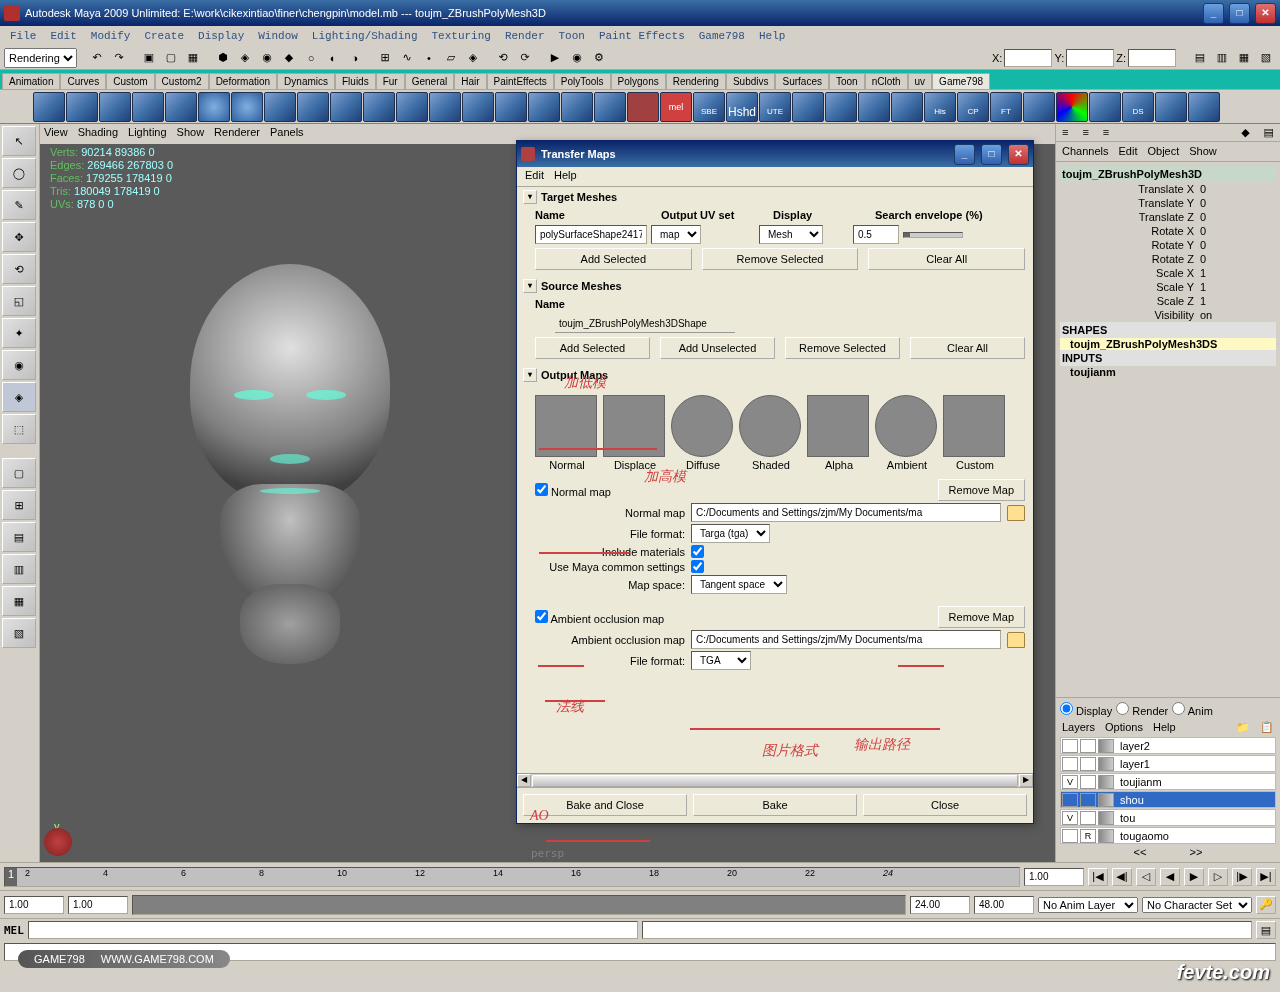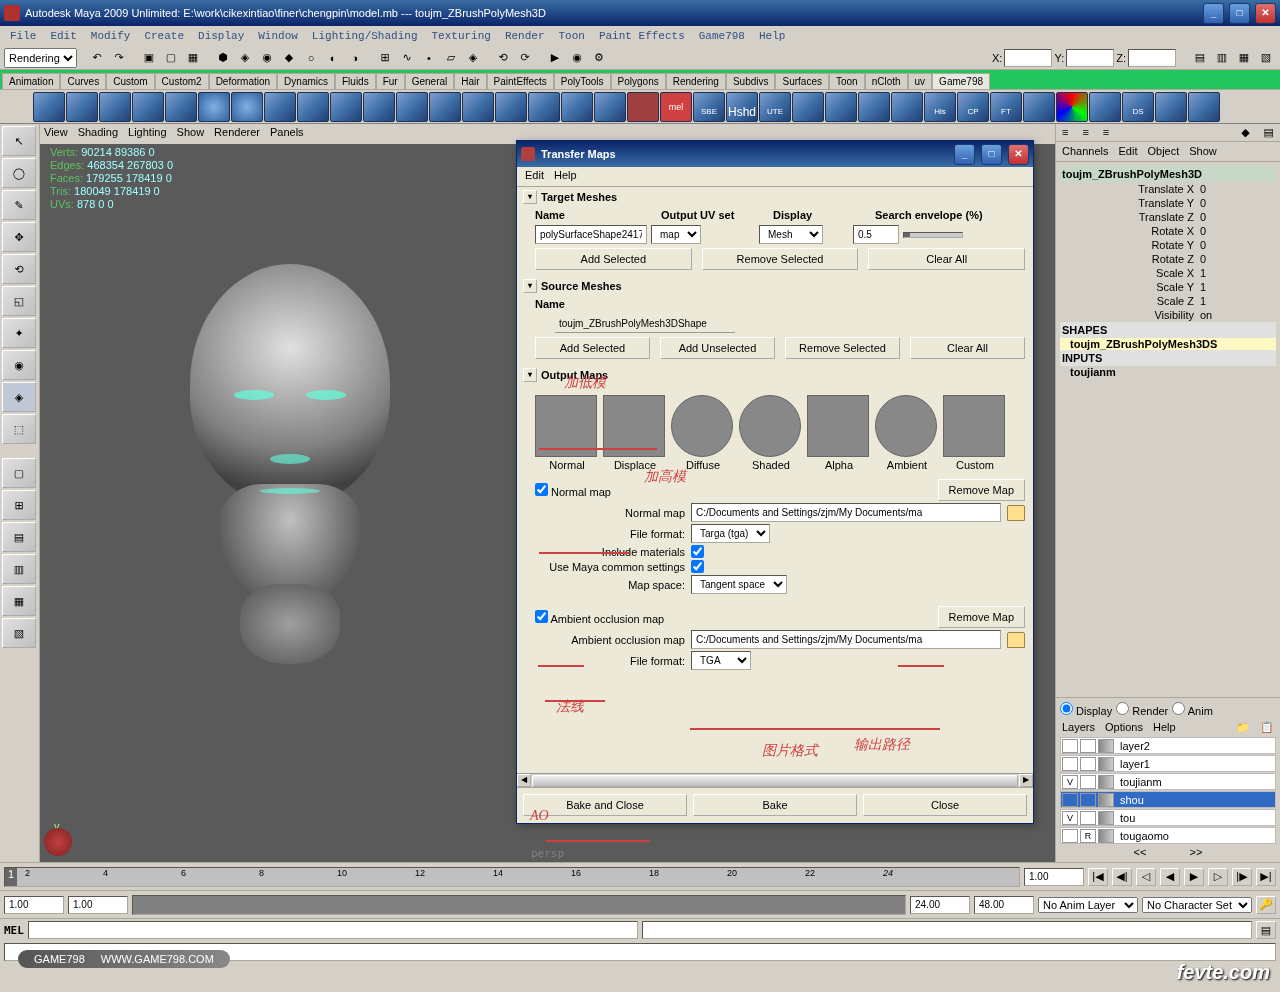--- a/index.html
+++ b/index.html
@@ -7,21 +7,21 @@
 .titlebar { height: 26px; background: linear-gradient(180deg, #3a6ea5 0%, #0a246a 100%); color: white; display: flex; align-items: center; padding: 0 4px; gap: 5px; }
 .titlebar-icon { width:16px; height:16px; background:#b03030; border-radius:2px; }
 .titlebar-text { font-size: 11px; font-family: "MS Sans Serif", sans-serif; flex: 1; white-space: nowrap; overflow: hidden; }
 .winbtn { width: 21px; height: 21px; background: linear-gradient(180deg,#6aa0e0,#3060b0); border: 1px solid #1a3a6a; border-radius: 3px; color: white; font-weight: bold; text-align: center; line-height: 18px; font-size: 10px; }
 .winbtn.close { background: linear-gradient(180deg,#e07070,#c03030); }
 .menubar { height: 20px; background: #d4d0c8; display: flex; align-items: center; padding: 0 4px; gap: 2px; color: #305080; }
 .menuitem { padding: 2px 6px; cursor: default; font-family: "Courier New", monospace; }
 .statusrow { height: 24px; background: #d4d0c8; display: flex; align-items: center; padding: 0 4px; gap: 2px; border-bottom: 1px solid #aca899; }
 .statusrow select { height: 20px; font-size: 11px; }
 .toolbtn { width: 20px; height: 20px; background: #d4d0c8; border: 1px solid transparent; display: inline-flex; align-items: center; justify-content: center; }
-.shelftabs { height: 20px; background: #22c55e; display: flex; align-items: flex-end; padding: 0 2px; gap: 0; border-bottom: 1px solid #aca899; overflow: hidden; }
+.shelftabs { height: 20px; background: #14b8a6; display: flex; align-items: flex-end; padding: 0 2px; gap: 0; border-bottom: 1px solid #aca899; overflow: hidden; }
 .shelftab { padding: 2px 6px; border: 1px solid #aca899; border-bottom: none; background: #d4d0c8; font-size: 10px; white-space: nowrap; }
 .shelftab.active { background: #e8e8e0; }
 .shelfrow { height: 34px; background: #d4d0c8; display: flex; align-items: center; padding: 0 2px; gap: 1px; border-bottom: 1px solid #808080; }
 .shelficon { width: 32px; height: 30px; background: linear-gradient(180deg,#5a8ac8,#2a5a98); border: 1px solid #203050; border-radius: 2px; flex-shrink: 0; }
 .shelficon.cube { background: linear-gradient(135deg,#80a0d0 0%,#4070a8 50%,#204078 100%); }
 .main { display: flex; height: 738px; }
 .lefttoolbox { width: 40px; background: #d4d0c8; padding: 2px; display: flex; flex-direction: column; gap: 2px; border-right: 1px solid #aca899; }
 .lefttoolbox .tool { width: 34px; height: 30px; background: linear-gradient(135deg,#e0e0e0,#c0c0c0); border: 1px outset #fff; display: flex; align-items: center; justify-content: center; }
 .lefttoolbox .tool.sel { background: #c0c8d8; }
 .viewport { flex: 1; background: #5a5a5a; position: relative; overflow: hidden; }
@@ -250,21 +250,21 @@
     <div class="vpmenu">
       <span>View</span>
       <span>Shading</span>
       <span>Lighting</span>
       <span>Show</span>
       <span>Renderer</span>
       <span>Panels</span>
     </div>
     <div class="vpstats">
       <div><span class="lbl">Verts: </span><span>90214</span>  <span>89386</span>  <span>0</span></div>
-      <div><span class="lbl">Edges: </span><span>468354</span> <span>267803</span>  <span>0</span></div>
+      <div><span class="lbl">Edges: </span><span>269466</span> <span>267803</span>  <span>0</span></div>
       <div><span class="lbl">Faces: </span><span>179255</span> <span>178419</span>  <span>0</span></div>
       <div><span class="lbl">Tris:  </span><span>180049</span> <span>178419</span>  <span>0</span></div>
       <div><span class="lbl">UVs:   </span><span>878</span>      <span>0</span>      <span>0</span></div>
     </div>
     <div class="head">
       <div class="head-skull"></div>
       <div style="position:absolute;top:220px;left:60px;width:140px;height:120px;background:radial-gradient(ellipse at 50% 30%,#c0c0c0,#606060 70%,#303030);border-radius:30% 30% 40% 40%/30% 30% 60% 60%;"></div>
       <div style="position:absolute;top:320px;left:80px;width:100px;height:80px;background:radial-gradient(ellipse,#a0a0a0,#505050);border-radius:40% 40% 45% 45%;"></div>
       <div style="position:absolute;top:126px;left:74px;width:40px;height:10px;background:#60ffdc;opacity:.7;border-radius:50%"></div>
       <div style="position:absolute;top:126px;left:146px;width:40px;height:10px;background:#60ffdc;opacity:.7;border-radius:50%"></div>

